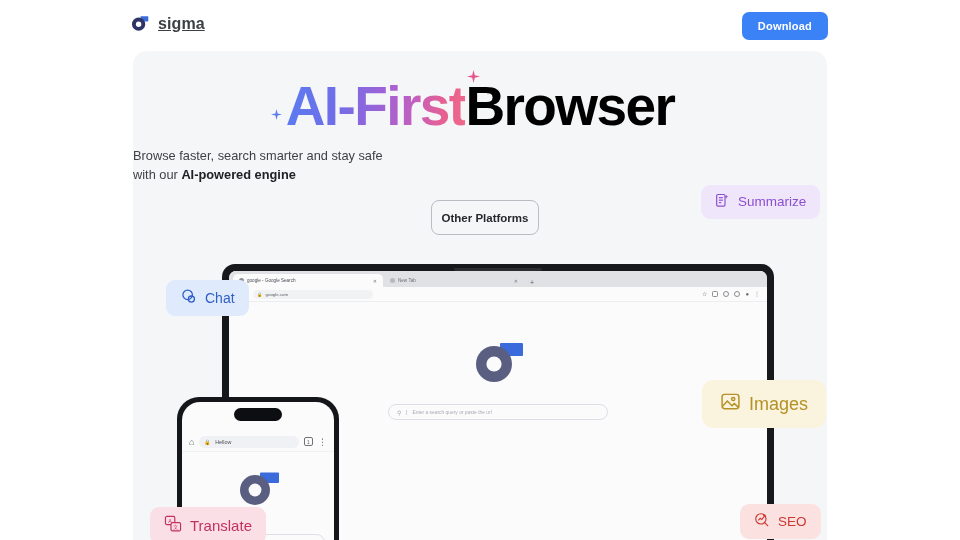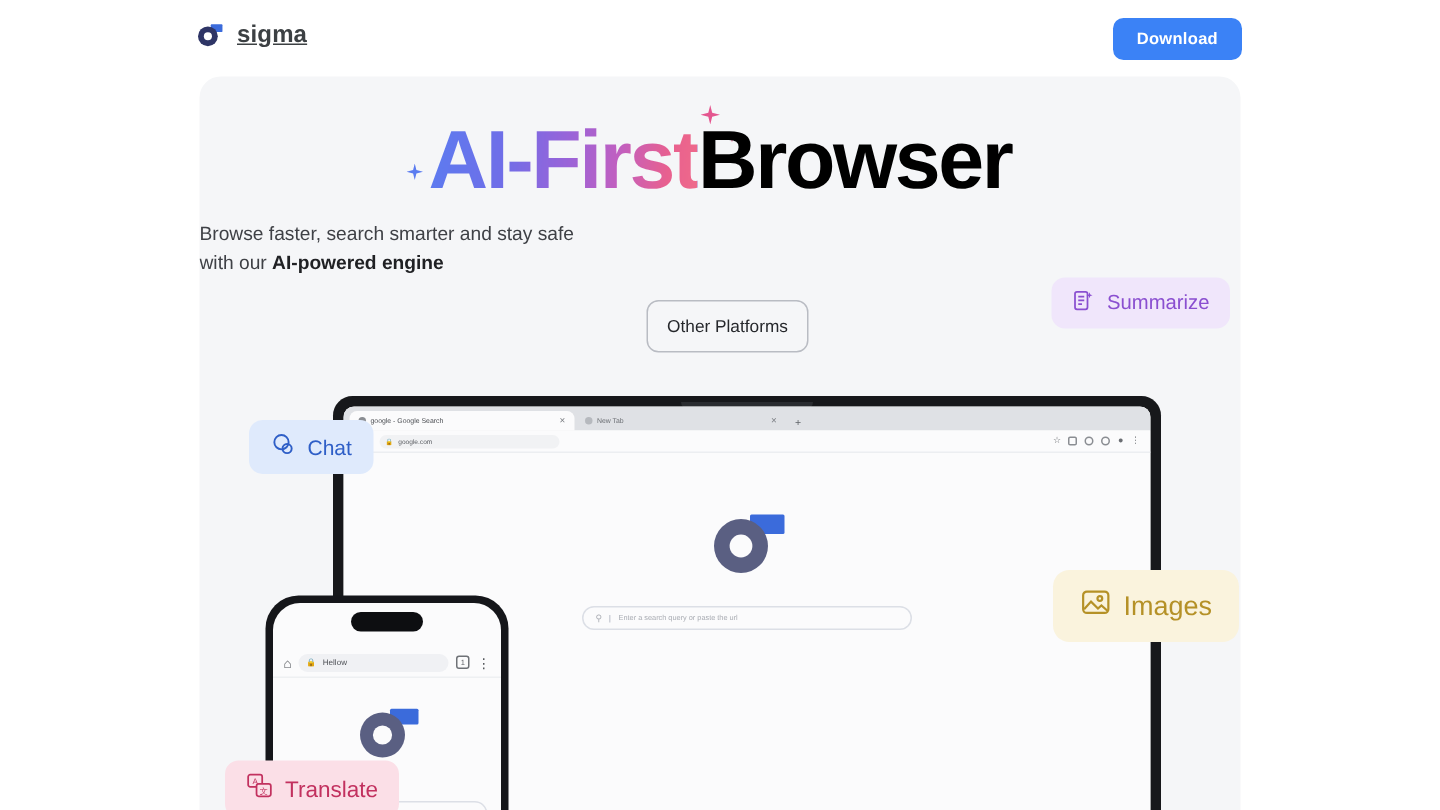--- a/index.html
+++ b/index.html
@@ -54,21 +54,21 @@
   .subtitle {
     position:absolute; left:0; top:95px; width:694px; text-align:left;
     font-size:12.8px; line-height:19px; color:#3f4146; font-weight:400;
   }
   .subtitle b { font-weight:700; color:#202124; }
 
   .platforms-btn {
     position:absolute; left:298px; top:149px;
     width:108px; height:35px; border-radius:8px;
     background:#f5f6f8; border:1.2px solid #b9bcc3;
-    font-size:11.5px; font-weight:400; color:#26282c;
+    font-size:11.5px; font-weight:700; color:#26282c;
     font-family:"Liberation Sans", sans-serif; cursor:pointer;
   }
 
   
   .stage { position:absolute; left:0; top:200px; width:694px; height:289px; }
 
   
   .laptop {
     position:absolute; left:89px; top:13px; width:552px; height:276px;
     background:#17181b; border-radius:13px 13px 0 0; padding:7px 7px 0 7px;
@@ -314,14 +314,25 @@
       <svg width="18" height="18" viewBox="0 0 20 20" fill="none" stroke="#c2315f" stroke-width="1.3">
         <rect x="1.6" y="1.6" width="10.4" height="9" rx="1.6"></rect>
         <text x="6.8" y="8.6" font-size="6" fill="#c2315f" stroke="none" text-anchor="middle" font-family="Liberation Sans, sans-serif">A</text>
         <rect x="7.8" y="8.4" width="10.6" height="9.2" rx="1.6" fill="#fbdfe7"></rect>
         <text x="13.1" y="15.6" font-size="6" fill="#c2315f" stroke="none" text-anchor="middle" font-family="Liberation Sans, sans-serif">文</text>
       </svg>
     </span>
     <span class="pl-label">Translate</span>
   </div>
 
+  <div class="pill pill-seo">
+    <span class="ico">
+      <svg width="16" height="16" viewBox="0 0 20 20" fill="none" stroke="#cc3730" stroke-width="1.4">
+        <circle cx="8.6" cy="8.6" r="6.4"></circle>
+        <line x1="13.4" y1="13.4" x2="17.6" y2="17.6"></line>
+        <path d="M5.4 10.6 L7.8 7.8 L9.8 9.4 L12.4 5.8"></path>
+        <circle cx="13.2" cy="4.6" r="1.5" fill="#cc3730" stroke="none"></circle>
+      </svg>
+    </span>
+    <span class="pl-label">SEO</span>
+  </div>
 
 </div>
 
 </body></html>

